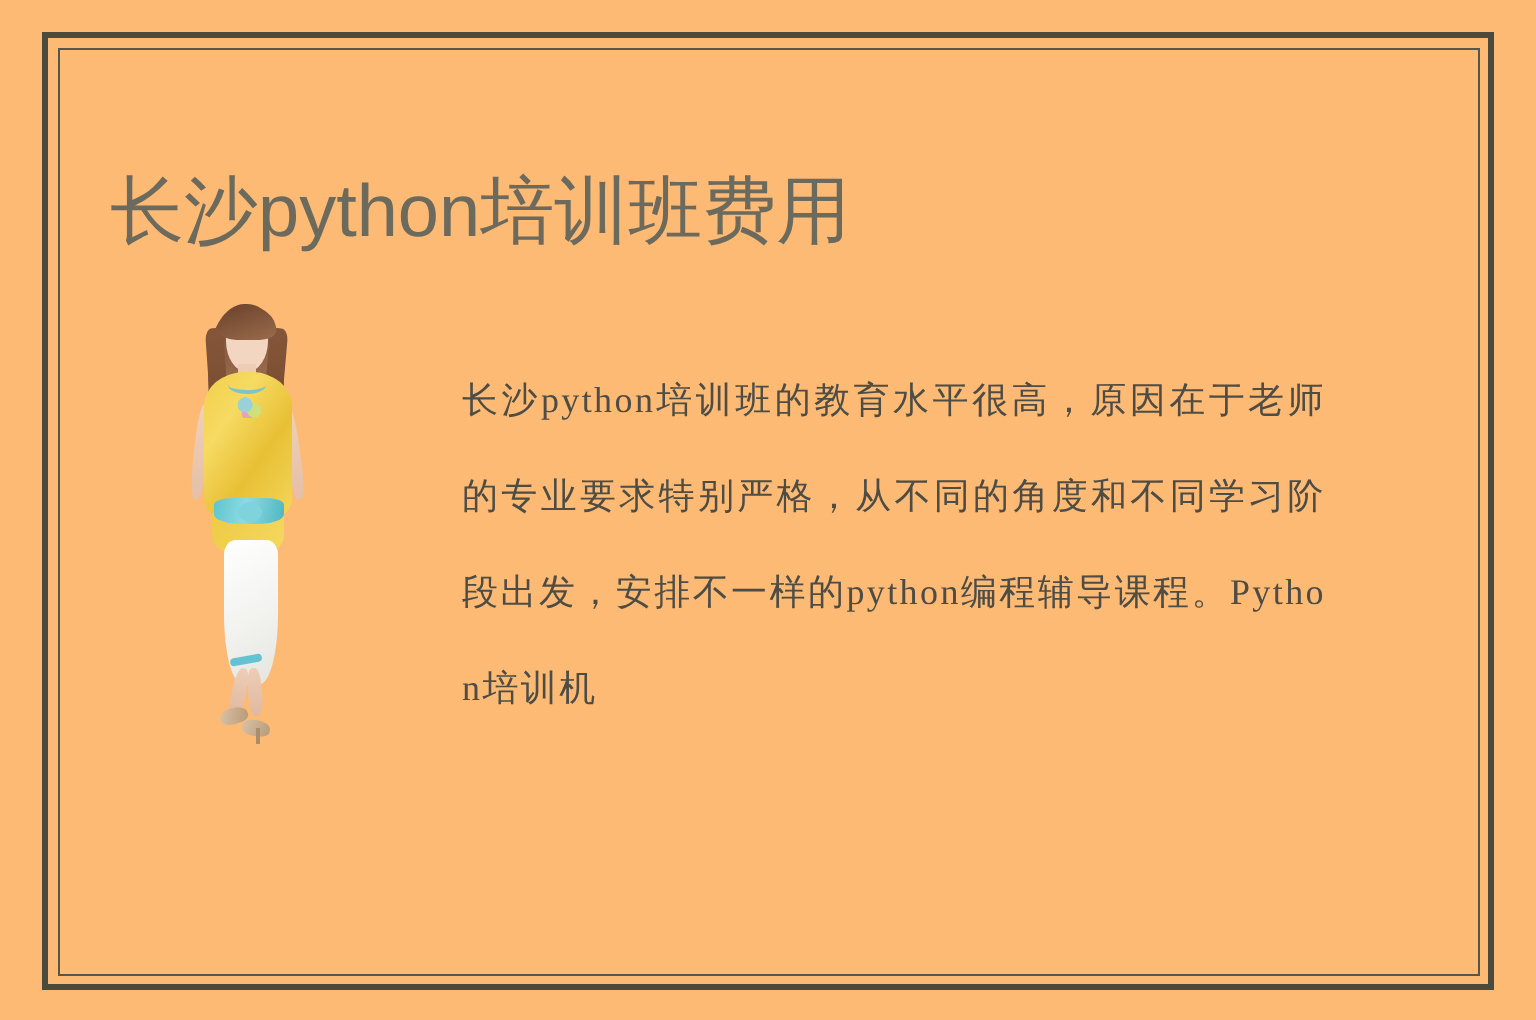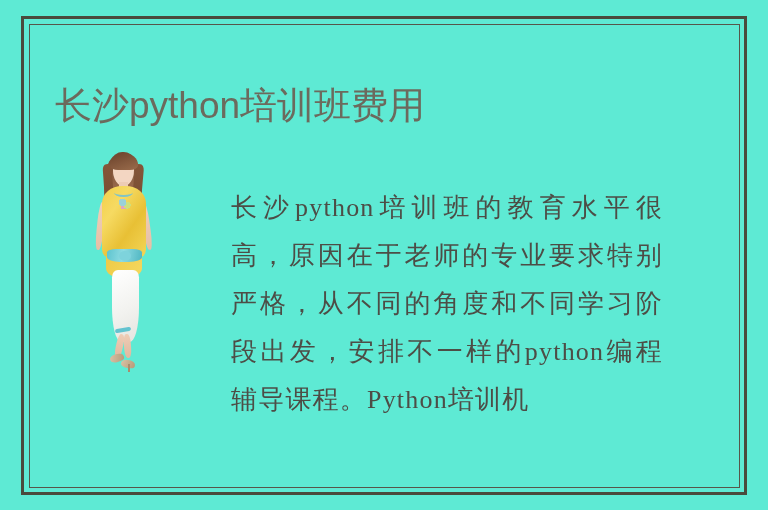--- a/index.html
+++ b/index.html
@@ -4,21 +4,21 @@
 <style>
   html, body {
     margin: 0;
     padding: 0;
     background: #fdfdf3;
   }
   #page {
     position: relative;
     width: 768px;
     height: 510px;
-    background: #5eead4;
+    background: #fdba74;
     overflow: hidden;
     font-family: "Liberation Sans", sans-serif;
   }
 
   
   .frame-outer {
     position: absolute;
     left: 21px;
     top: 16px;
     width: 726px;
@@ -248,21 +248,21 @@
 
   
   .body-text {
     position: absolute;
     left: 176px;
     top: 18px;
     width: 432px;
     height: 240px;
     overflow: hidden;
     font-family: "Liberation Serif", "DejaVu Serif", serif;
-    font-size: 26px;
+    font-size: 18px;
     line-height: 48px;
     color: #4d4d46;
     letter-spacing: 1.2px;
     text-align: justify;
     word-break: break-all;
   }
 </style>
 </head>
 <body>
 

